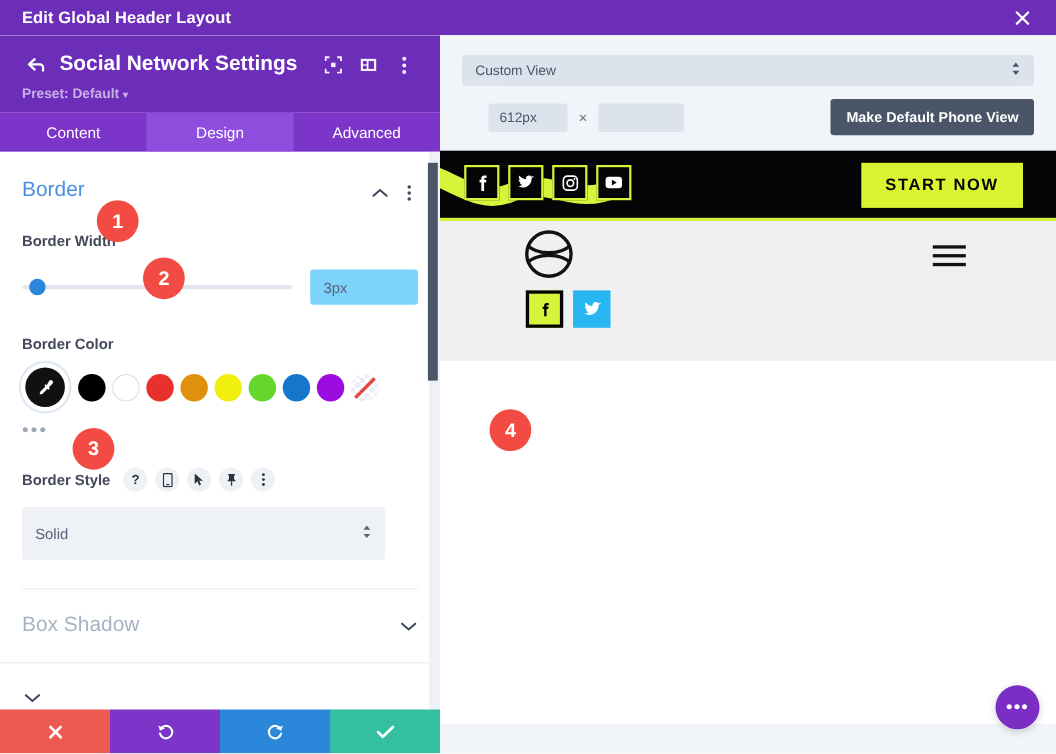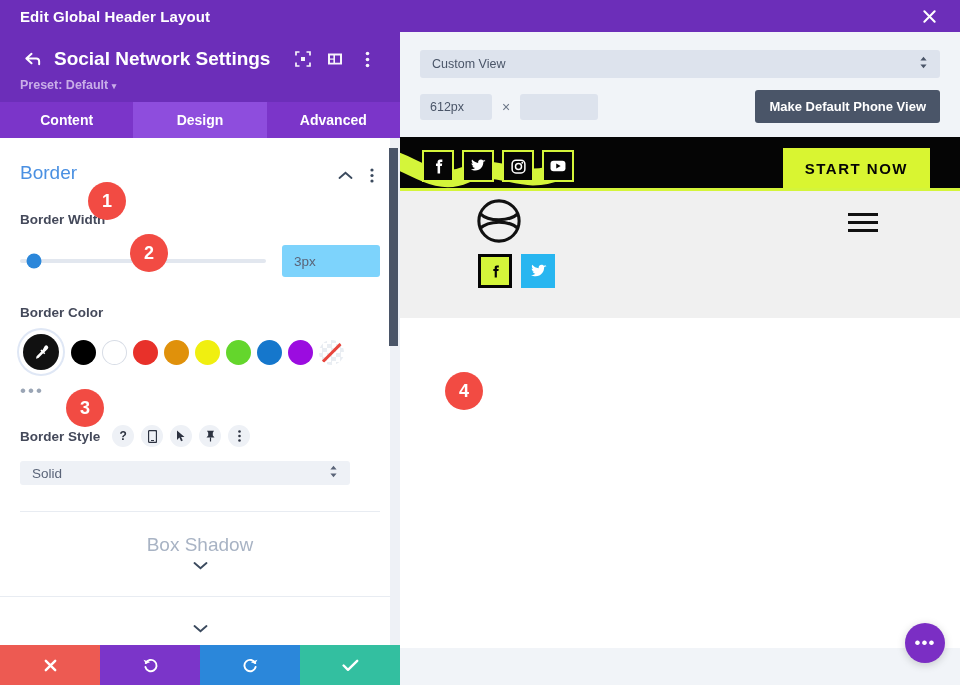--- a/index.html
+++ b/index.html
@@ -36,21 +36,21 @@
     justify-content:center; cursor:pointer; margin-right: 10px; }
   .panel-title { color:#fff; font-size:19px; font-weight:bold; flex:1; }
   .hdr-icon { color:#fff; width:26px; height:26px; display:flex; align-items:center;
     justify-content:center; cursor:pointer; margin-left: 6px; opacity:.95; }
   .preset { color:#c9aee8; font-size:12.5px; font-weight:bold; margin-top:6px; }
   .preset-caret { font-size:9px; }
 
   
   .tabs { display:flex; background:#7b35c9; height:36px; }
   .tab { flex:1; display:flex; align-items:center; justify-content:center;
-    color:#fff; font-size:14px; font-weight:bold; cursor:pointer; }
+    color:#fff; font-size:14px; font-weight:normal; cursor:pointer; }
   .tab.active { background:#8e4ddd; }
 
   
   .panel-body { position:relative; height: 524px; background:#fff; overflow:hidden; }
   .scroll-track { position:absolute; right:0; top:0; width:10px; height:100%;
     background:#eef1f6; }
   .scroll-thumb { position:absolute; right:2px; top:10px; width:9px; height:198px;
     background:#4a5568; border-radius:0; }
 
   .section { padding: 0 20px; }
@@ -97,57 +97,57 @@
   .mini.active { color:#2b87da; }
   .gear { color:#7b8799; width:18px; cursor:pointer; display:flex; }
 
   
   .bs-row { display:flex; align-items:center; margin-top:26px; }
   .bs-label { font-size:13.5px; color:#44495a; font-weight:bold; margin-right:12px; }
   .chip { width:22px; height:22px; border-radius:50%; background:#eef1f6;
     display:flex; align-items:center; justify-content:center; margin-right:7px;
     cursor:pointer; color:#2c3240; font-size:12px; font-weight:bold; }
   .select {
-    margin-top:14px; width:330px; height:24px; background:#eef1f6; border-radius:3px;
+    margin-top:14px; width:330px; height:48px; background:#eef1f6; border-radius:3px;
     display:flex; align-items:center; padding:0 12px; font-size:13.5px; color:#5a6478;
     cursor:pointer;
   }
   .select span:first-child { flex:1; }
 
   .divider { height:1px; background:#e8ecf2; margin-top:26px; }
-  .collapsed-row { padding: 22px 20px; display:flex; align-items:center;flex-direction:column; }
+  .collapsed-row { padding: 22px 20px; display:flex; align-items:center; }
   .collapsed-row .section-title { font-size:19px; }
 
   
   .actionbar { position:absolute; left:0; bottom:0; width:400px; height:40px; display:flex; }
   .act { flex:1; display:flex; align-items:center; justify-content:center;
     cursor:pointer; color:#fff; }
   .act.cancel { background:#ed5a52; }
   .act.undo   { background:#7b35c9; }
   .act.redo   { background:#2b87da; }
   .act.save   { background:#33bfa0; }
 
   
   .preview { position:absolute; left:400px; top:32px; width:560px; height:653px;
     background:#f1f4f8; overflow:hidden; }
   .vp-controls { padding: 18px 20px 0 20px; }
   .vp-select { height:28px; background:#dde3ed; border-radius:3px; display:flex;
     align-items:center; padding:0 12px; font-size:12.5px; color:#4a5568; cursor:pointer; }
   .vp-select span:first-child { flex:1; }
-  .vp-size-row { display:flex; align-items:center; margin-top:12px; }
+  .vp-size-row { display:flex; align-items:center; margin-top:12px;margin-left:24px; }
   .vp-in { width:72px; height:26px; background:#dde3ed; border-radius:3px;
     display:flex; align-items:center; padding-left:10px; font-size:12.5px;
     color:#4a5568; cursor:text; }
   .vp-in.empty { width:78px; }
   .vp-x { margin:0 10px; color:#6b7687; font-size:14px; }
   .vp-btn { margin-left:auto; background:#4a5568; color:#fff; font-size:13px;
     font-weight:bold; padding:9px 14px; border-radius:3px; cursor:pointer; }
 
   
-  .black-strip { position:relative; margin-top:14px; height:54px; background:#050505;
+  .black-strip { position:relative; margin-top:14px; height:64px; background:#050505;
     overflow:hidden; border-bottom:3px solid #d4f53a; }
   .squiggle { position:absolute; left:-30px; top:8px; width:220px; height:70px; }
   .soc-group { position:absolute; left:22px; top:13px; display:flex; gap:8px; }
   .soc { width:32px; height:32px; background:#050505; border:2px solid #d4f53a;
     display:flex; align-items:center; justify-content:center; cursor:pointer; }
   .soc svg { fill:#fff; }
   .start-btn { position:absolute; right:30px; top:11px; background:#d9f531;
     color:#050505; font-size:15px; font-weight:bold; letter-spacing:1.5px;
     padding:12px 22px; cursor:pointer; }
 

